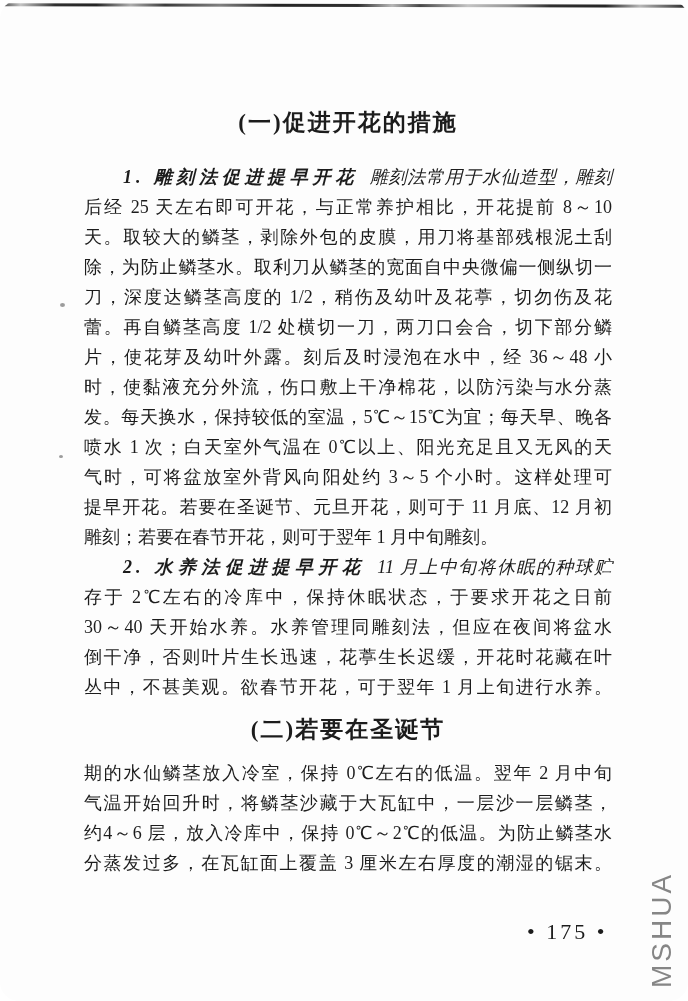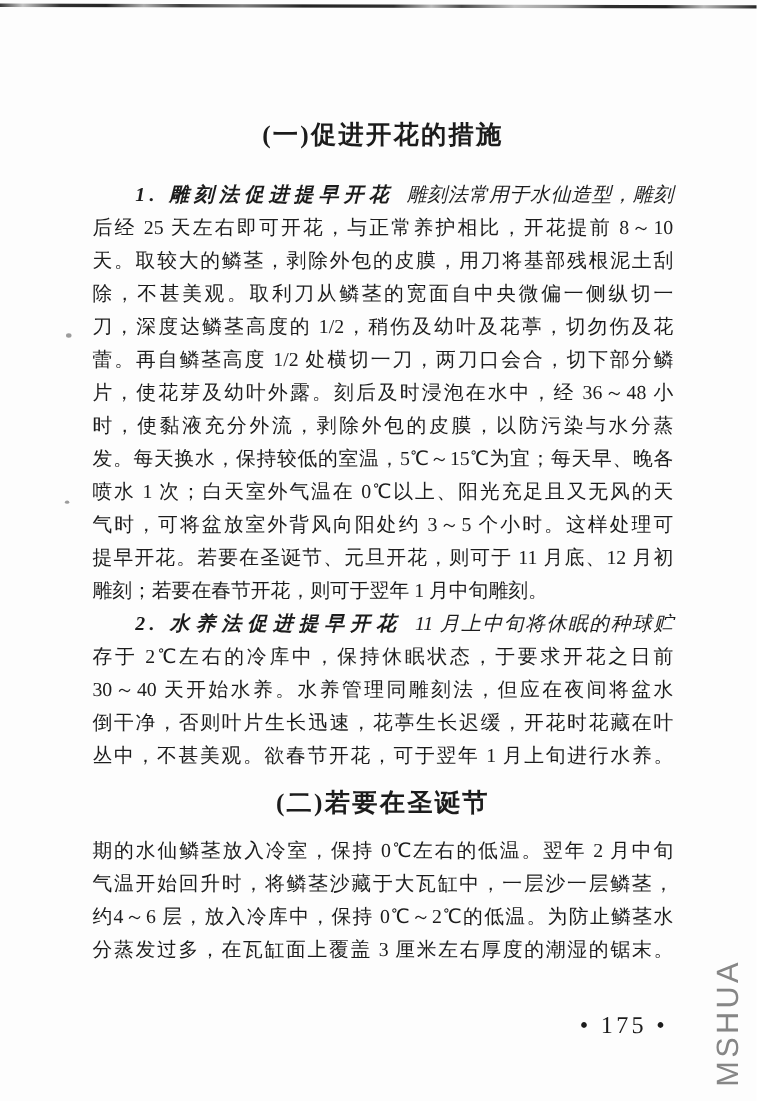--- a/index.html
+++ b/index.html
@@ -4,20 +4,21 @@
 <style>
   html, body { margin: 0; padding: 0; background: #ffffff; }
   .page {
     position: relative;
     width: 688px;
     height: 1001px;
     background: var(--bg-color, #fdfdfd);
     font-family: "Liberation Serif", serif;
     color: var(--text-color, #1c1c1c);
     overflow: hidden;
+    border-radius: 19px;
   }
   
   .scan-line {
     position: absolute;
     top: 4px; left: 0;
     width: 688px; height: 3px;
     transform: rotate(0.12deg);
     background: linear-gradient(90deg,
       rgba(25,25,25,.85) 0%, rgba(25,25,25,.25) 3%, rgba(25,25,25,.9) 8%,
       rgba(25,25,25,.95) 14%, rgba(25,25,25,.35) 19%, rgba(25,25,25,.85) 24%,
@@ -81,25 +82,25 @@
   <div class="scan-line"></div>
   <div class="speck s1"></div>
   <div class="speck s2"></div>
 
   <div class="content">
       <div class="sec-heading sec-0">(一)促进开花的措施</div>
       <div class="para sec-1">
         <div class="line j indent"><span class="runin">1. 雕刻法促进提早开花</span><span class="rest">雕刻法常用于水仙造型，雕刻</span></div>
         <div class="line j">后经 25 天左右即可开花，与正常养护相比，开花提前 8～10</div>
         <div class="line j">天。取较大的鳞茎，剥除外包的皮膜，用刀将基部残根泥土刮</div>
-        <div class="line j">除，不甚美观。取利刀从鳞茎的宽面自中央微偏一侧纵切一</div>
+        <div class="line j">除，为防止鳞茎水。取利刀从鳞茎的宽面自中央微偏一侧纵切一</div>
         <div class="line j">刀，深度达鳞茎高度的 1/2，稍伤及幼叶及花葶，切勿伤及花</div>
         <div class="line j">蕾。再自鳞茎高度 1/2 处横切一刀，两刀口会合，切下部分鳞</div>
         <div class="line j">片，使花芽及幼叶外露。刻后及时浸泡在水中，经 36～48 小</div>
-        <div class="line j">时，使黏液充分外流，剥除外包的皮膜，以防污染与水分蒸</div>
+        <div class="line j">时，使黏液充分外流，伤口敷上干净棉花，以防污染与水分蒸</div>
         <div class="line j">发。每天换水，保持较低的室温，5℃～15℃为宜；每天早、晚各</div>
         <div class="line j">喷水 1 次；白天室外气温在 0℃以上、阳光充足且又无风的天</div>
         <div class="line j">气时，可将盆放室外背风向阳处约 3～5 个小时。这样处理可</div>
         <div class="line j">提早开花。若要在圣诞节、元旦开花，则可于 11 月底、12 月初</div>
         <div class="line">雕刻；若要在春节开花，则可于翌年 1 月中旬雕刻。</div>
       </div>
       <div class="para sec-2">
         <div class="line j indent"><span class="runin">2. 水养法促进提早开花</span><span class="rest">11 月上中旬将休眠的种球贮</span></div>
         <div class="line j">存于 2℃左右的冷库中，保持休眠状态，于要求开花之日前</div>
         <div class="line j">30～40 天开始水养。水养管理同雕刻法，但应在夜间将盆水</div>

